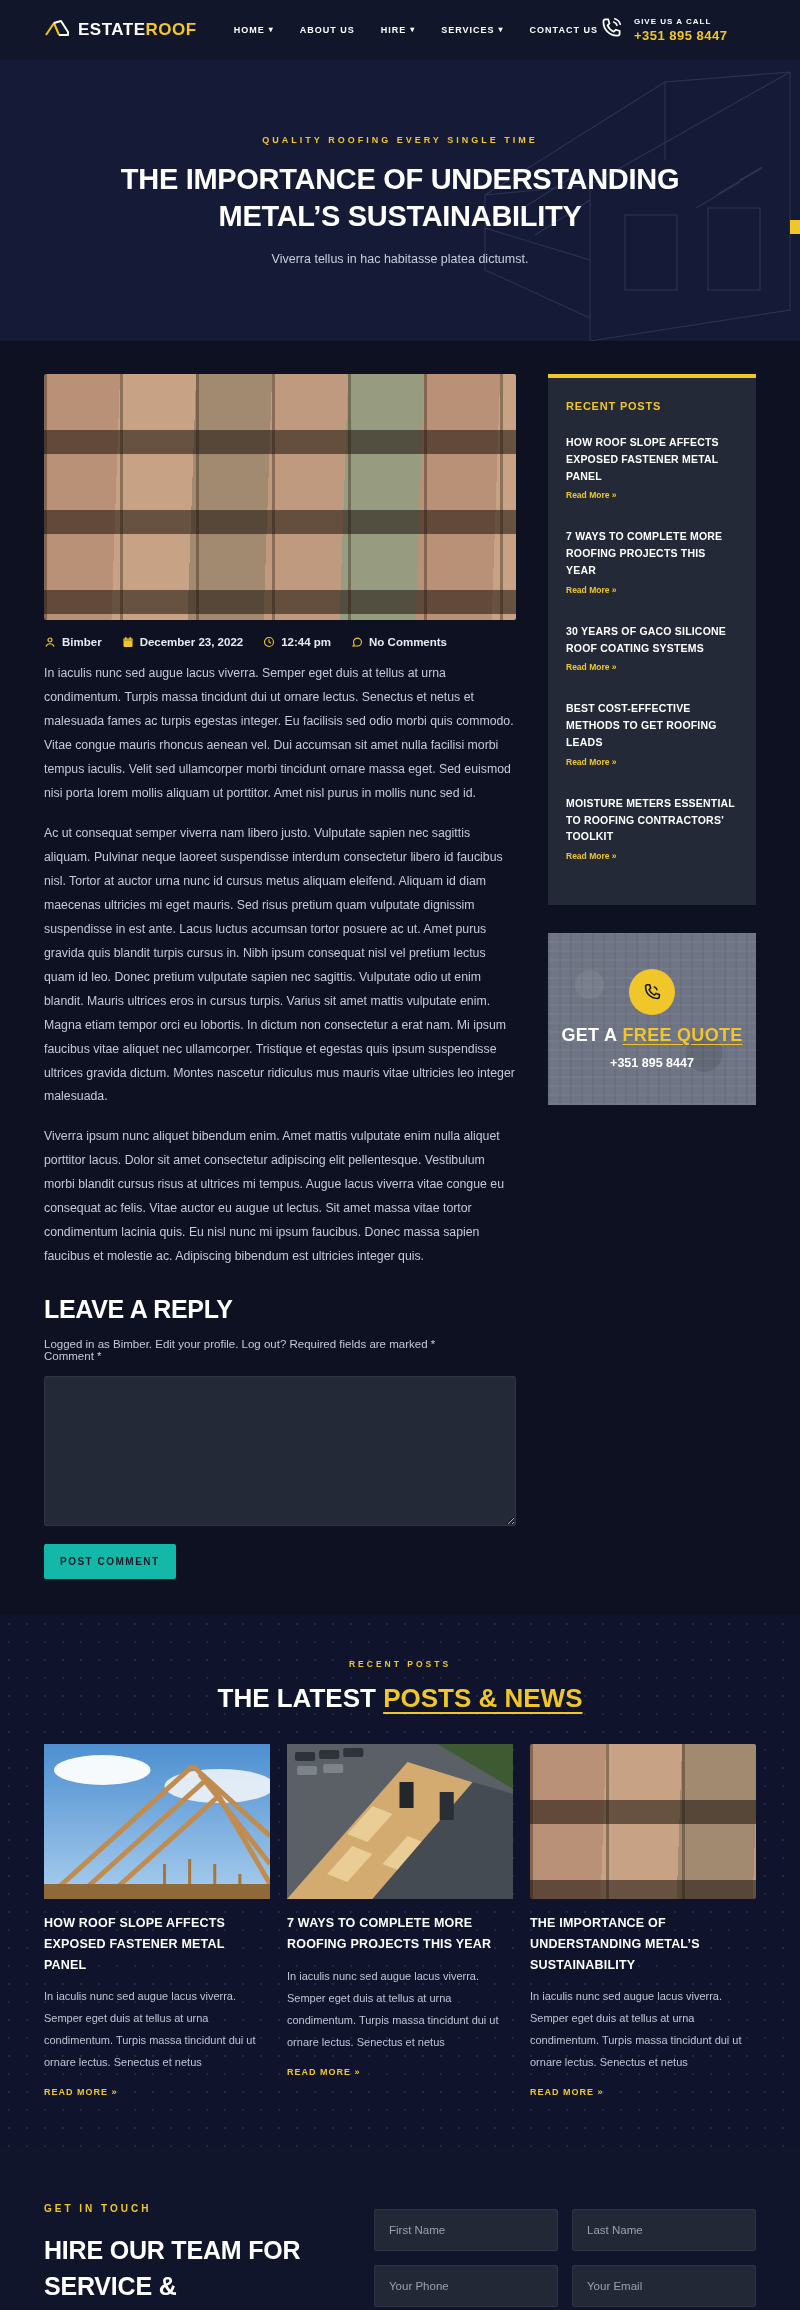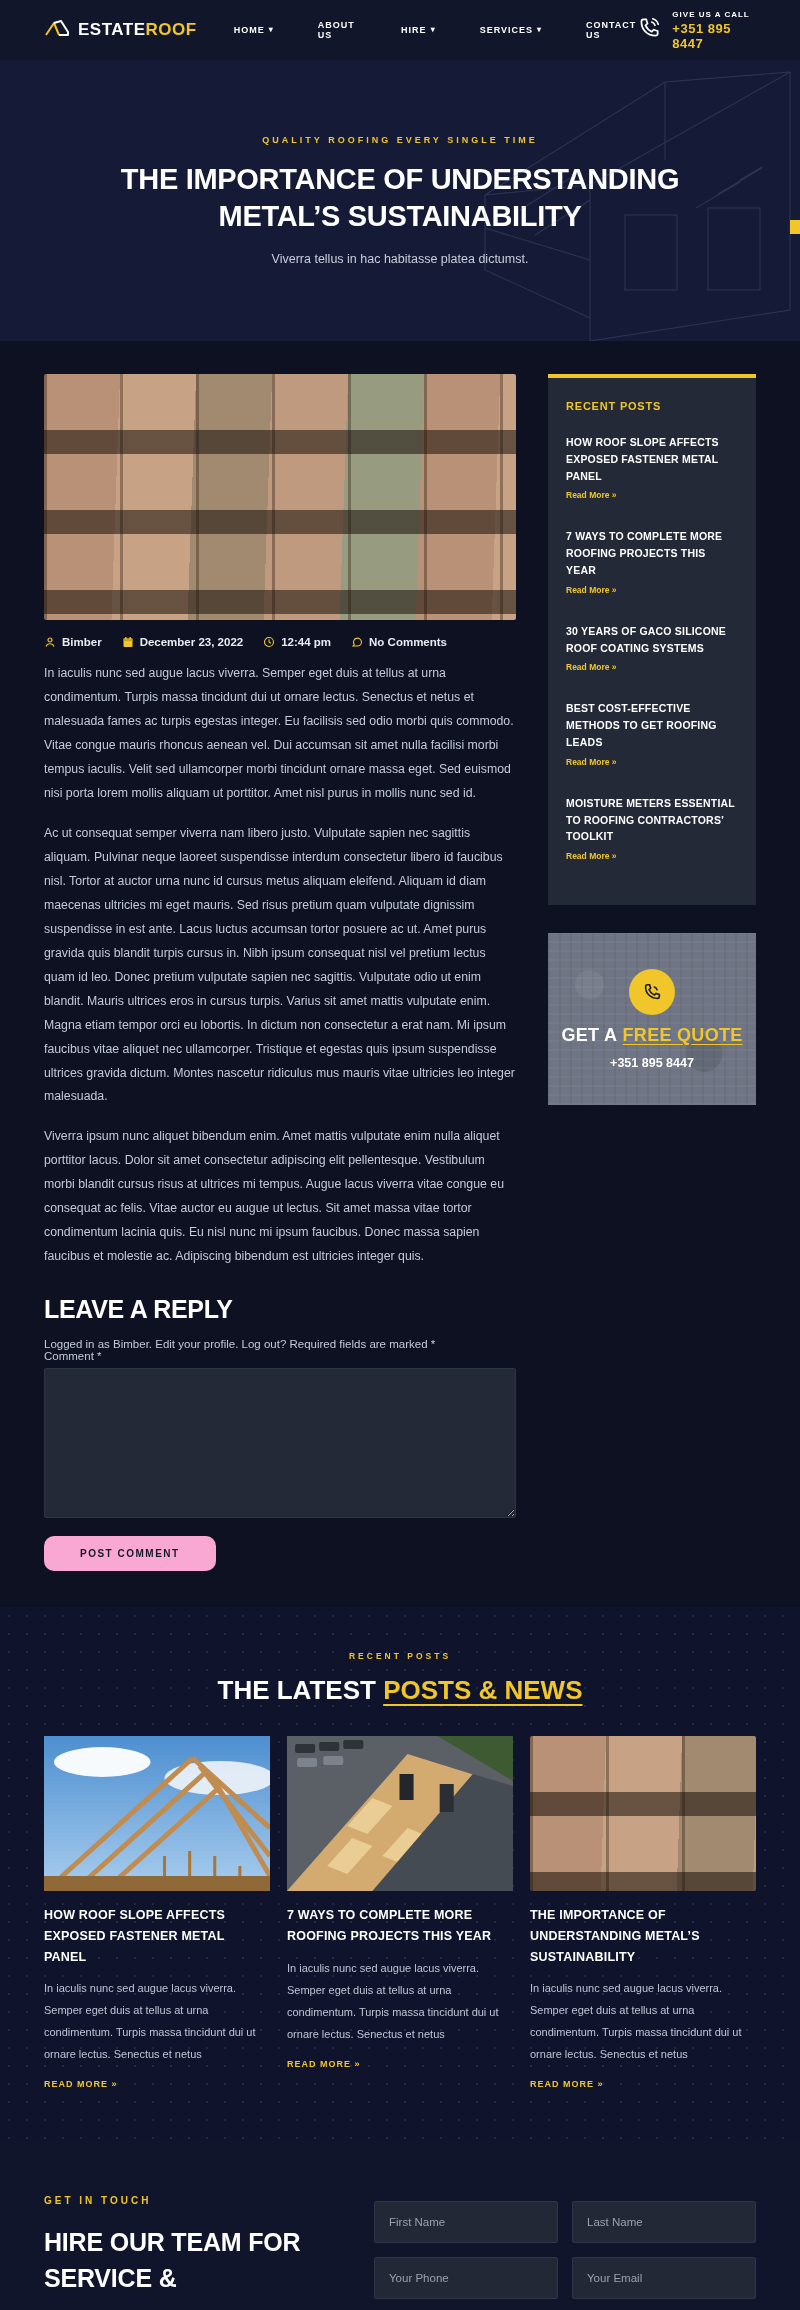--- a/index.html
+++ b/index.html
@@ -12,21 +12,21 @@
 
   
   .site-header {
     height:60px; background:#12162a;
     display:flex; align-items:center; justify-content:flex-start;
     padding:0 44px;
   }
   .logo { display:flex; align-items:center; gap:8px; cursor:pointer; }
   .logo-text { font-size:17px; font-weight:bold; letter-spacing:.5px; color:#fff; }
   .logo-text .roof { color:#f0c62b; }
-  .main-nav { display:flex; gap:44px; align-items:center;padding-left:37px; }
+  .main-nav { display:flex; gap:26px; align-items:center;padding-left:37px; }
   .nav-item {
     color:#fff; font-size:9px; font-weight:bold; letter-spacing:1px;
     cursor:pointer; display:flex; align-items:center; gap:4px;
   }
   .caret { font-size:8px; color:#fff; line-height:1; }
   .caret::after { content:"▾"; }
   .header-call { display:flex; align-items:center; gap:10px; }
   .call-text .label { color:#fff; font-size:8px; font-weight:bold; letter-spacing:1px; }
   .call-text .phone { color:#f0c62b; font-size:13px; font-weight:bold; letter-spacing:.5px; margin-top:2px; }
 
@@ -56,30 +56,30 @@
       linear-gradient(160deg, rgba(255,236,210,.28), rgba(45,30,18,.3));
   }
   .post-meta { display:flex; gap:20px; margin:16px 0 14px; align-items:center; }
   .meta-item { display:flex; gap:6px; align-items:center; color:#e8ebf2; font-size:11.5px; font-weight:bold; }
   .meta-item svg { flex:0 0 auto; }
   .article-body p { font-size:12.3px; line-height:1.95; margin-bottom:16px; color:#c4cad9; }
 
   .reply { margin-top:26px; }
   .reply-title { color:#fff; font-size:25px; font-weight:bold; letter-spacing:-.3px; margin-bottom:14px; }
   .reply-note { font-size:11.5px; color:#c4cad9; margin-bottom:0; }
-  .comment-label { font-size:11.5px; color:#c4cad9; margin-bottom:6px; }
+  .comment-label { font-size:11.5px; color:#c4cad9; margin-bottom:14px; }
   .comment-box {
     width:100%; height:150px; background:#242938; border:1px solid #2e3445;
     border-radius:2px; resize:vertical; color:#e4e8f2; font-family:"Liberation Sans",sans-serif;
     font-size:12px; padding:10px;
   }
   .btn {
-    display:inline-block; background:#f9a8d4; color:#14182a;
+    display:inline-block; background:#14b8a6; color:#14182a;
     font-size:10px; font-weight:bold; letter-spacing:1.5px;
-    padding:12px 36px; border:none; border-radius:10px; cursor:pointer; margin-top:14px;
+    padding:12px 16px; border:none; border-radius:2px; cursor:pointer; margin-top:14px;
     font-family:"Liberation Sans",sans-serif;
   }
 
   
   .widget-recent {
     background:#242938; border-top:4px solid #f0c62b; padding:22px 18px 16px;
   }
   .widget-title { color:#f0c62b; font-size:11px; font-weight:bold; letter-spacing:.8px; margin-bottom:22px; }
   .recent-item { margin-bottom:26px; cursor:pointer; }
   .recent-item-title { color:#fff; font-size:10.5px; font-weight:bold; line-height:1.6; letter-spacing:.2px; }

